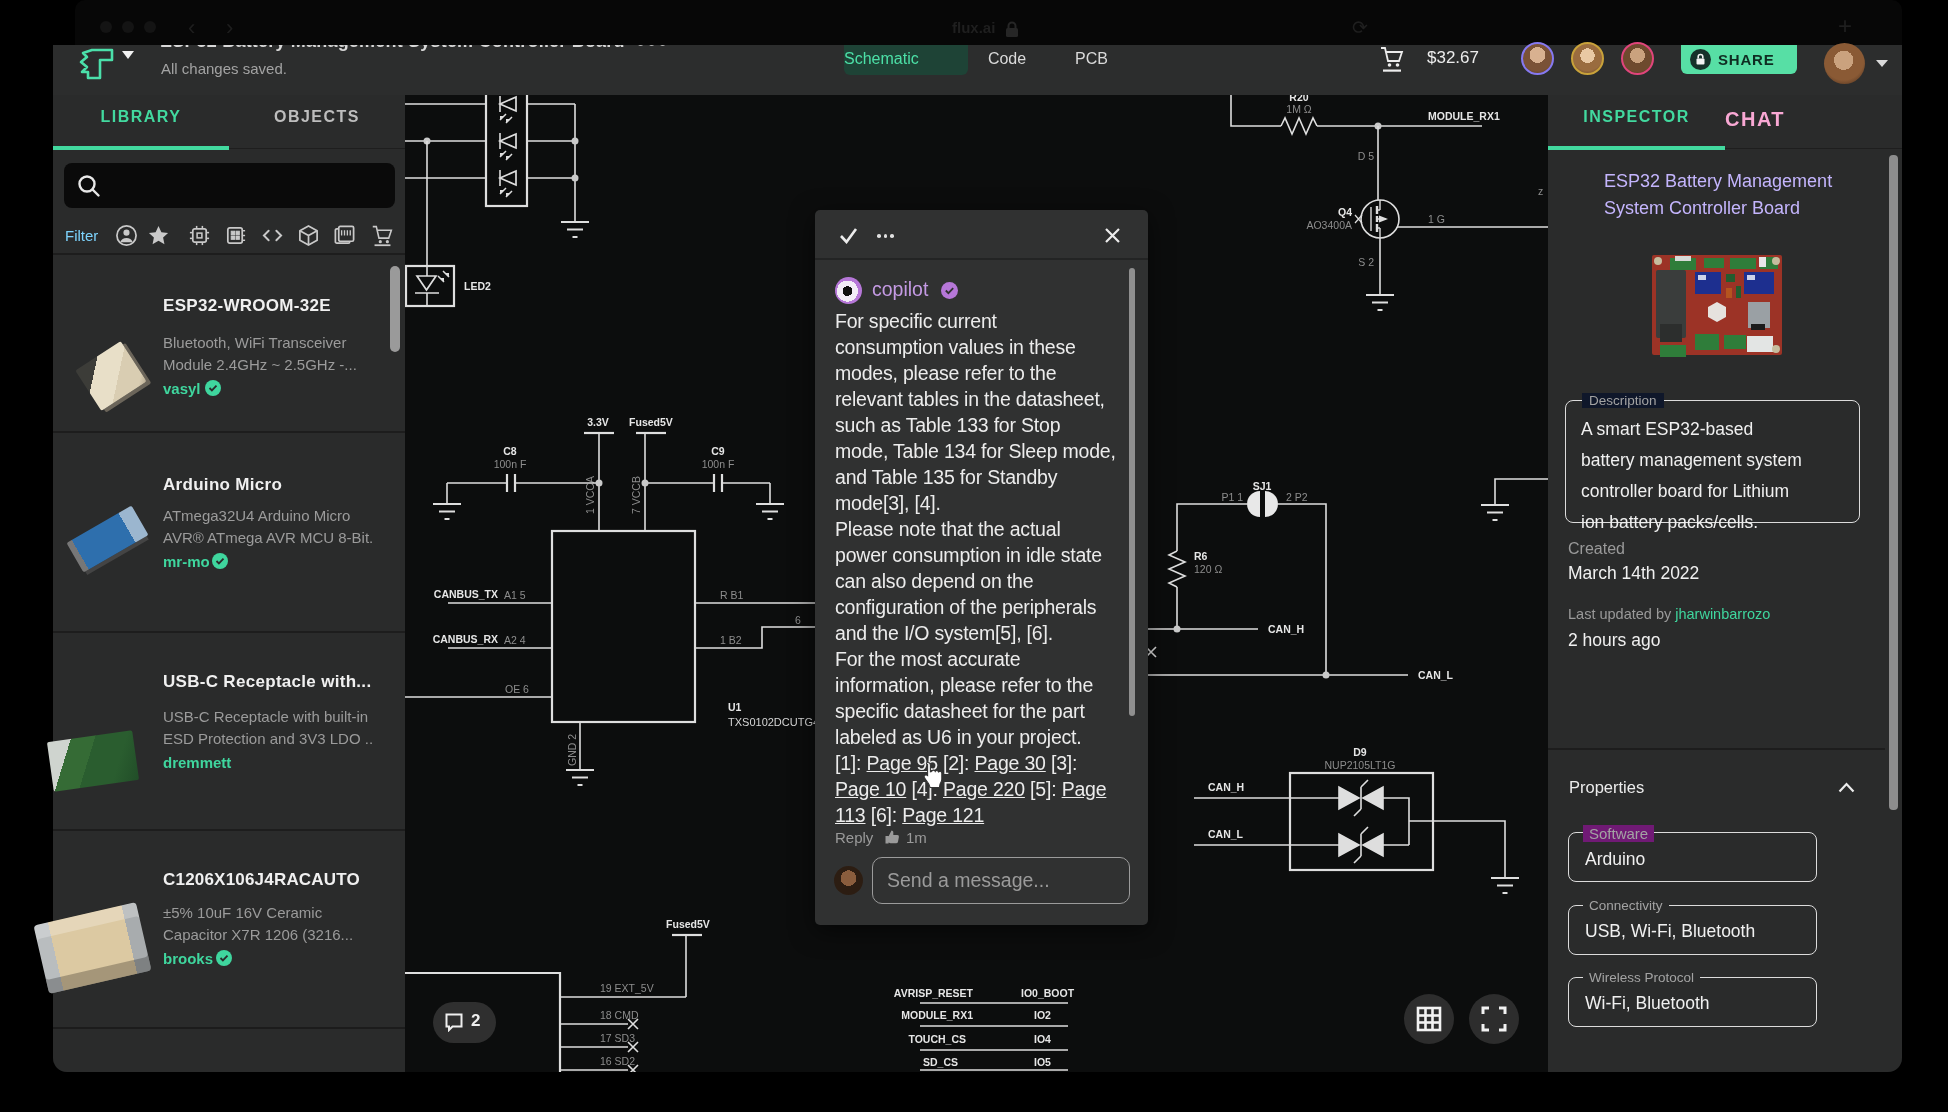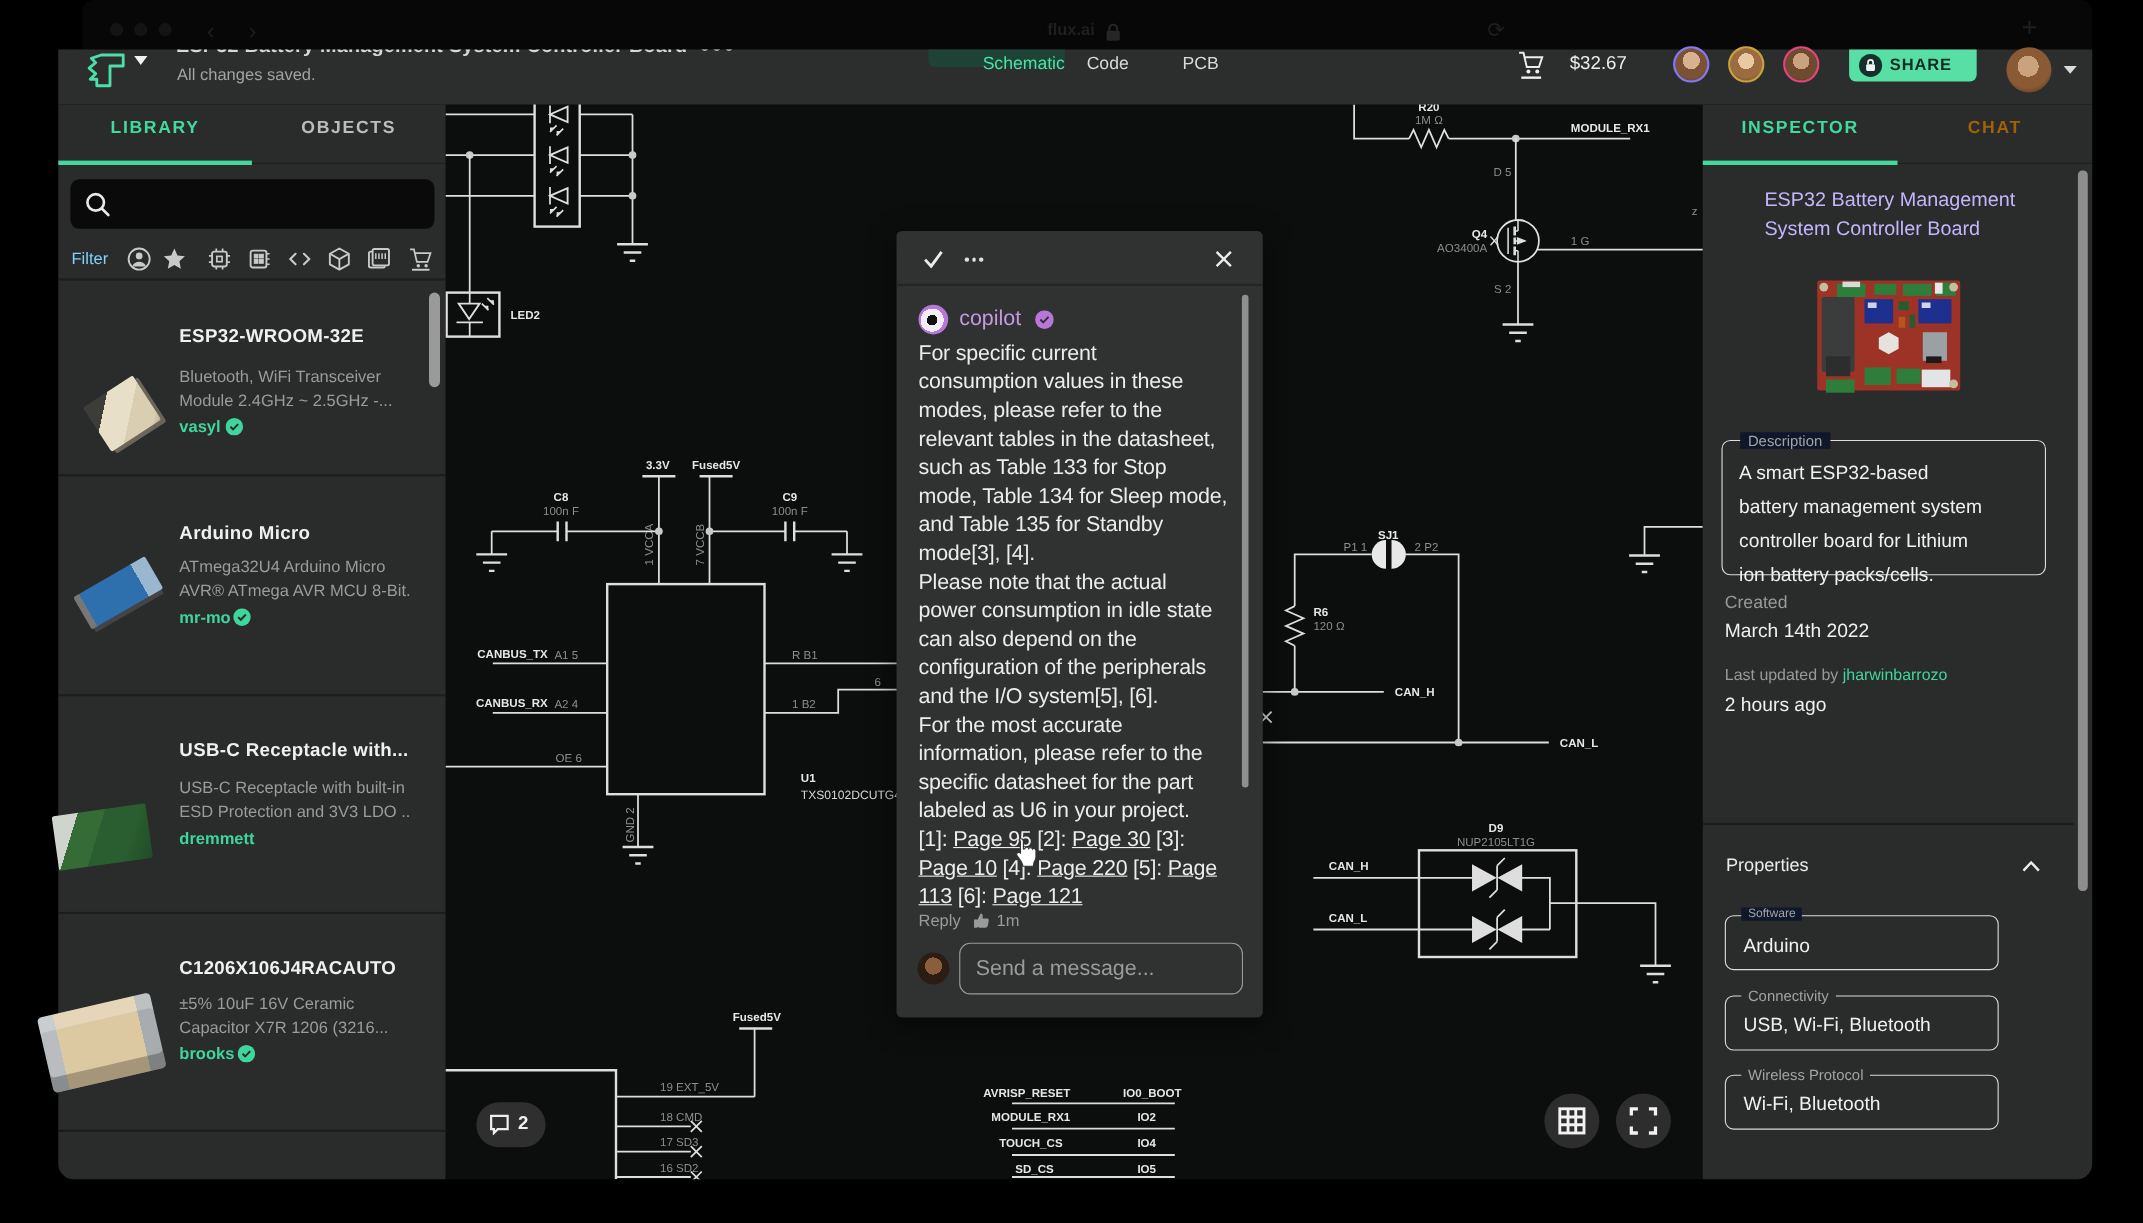--- a/index.html
+++ b/index.html
@@ -43,21 +43,21 @@
 </svg>
 
 <div class="abs" style="left:122px;top:51px;width:0;height:0;border-left:6.5px solid transparent;border-right:6.5px solid transparent;border-top:8px solid #f2f2f2"></div>
 
 <div class="abs" style="left:160px;top:45px;width:700px;height:6px;overflow:hidden">
     <div style="position:absolute;top:-14px;color:#d8d8d8;font-size:18px;font-weight:bold;letter-spacing:.2px;white-space:nowrap">ESP32 Battery Management System Controller Board&nbsp; ●●●</div>
   </div>
 
 <div class="abs" style="left:161px;top:60px;color:#a3a3a3;font-size:15px">All changes saved.</div>
 
-<div class="abs" style="left:844px;top:45px;width:124px;height:16px;background:#1e4336;border-radius:0 0 6px 6px;color:#4ce0a7;font-size:16px;text-align:right;line-height:28px">Schematic</div>
+<div class="abs" style="left:844px;top:45px;width:124px;height:30px;background:#1e4336;border-radius:0 0 6px 6px;color:#4ce0a7;font-size:16px;text-align:left;line-height:28px">Schematic</div>
 
 <div class="abs" style="left:968px;top:45px;width:78px;height:30px;color:#dadada;font-size:16px;text-align:center;line-height:28px">Code</div>
 
 <div class="abs" style="left:1046px;top:45px;width:62px;height:30px;color:#dadada;font-size:16px;text-align:right;line-height:28px">PCB</div>
 
 <svg class="abs" style="left:1379px;top:45px" width="26" height="28" viewBox="0 0 26 28">
 <path d="M2 3 h4 l3 13 h11 l3 -9 H7" fill="none" stroke="#ececec" stroke-width="1.8"></path>
 <circle cx="10.5" cy="20" r="1.8" fill="#ececec"></circle>
     <circle cx="18.5" cy="20" r="1.8" fill="#ececec"></circle>
 <rect x="4" y="24.5" width="18" height="2.2" fill="#ececec"></rect>
@@ -533,21 +533,21 @@
 <div class="abs" style="left:872px;top:857px;width:258px;height:47px;border:1.5px solid #9b9b9b;border-radius:10px;color:#9b9b9b;font-size:19.5px;line-height:44px;padding-left:14px">Send a message...</div>
 
 <div class="abs" style="left:1129px;top:268px;width:5.5px;height:448px;background:#8f8f8f;border-radius:3px"></div>
 
 <svg class="abs" style="left:920px;top:760px" width="26" height="30" viewBox="0 0 26 30">
     <path d="M8 2.5c1.4 0 2.4 1 2.4 2.4v7l1.2-.3c.6-2 3-1.8 3.6-.2.8-1.3 3-1 3.4.5.9-1 3-.6 3.2 1v6.3c0 2-1 3.4-1.8 5l-.6 3.3H10l-1-3c-.8-2-3.4-4.6-4.6-7-.8-1.7.6-3 2.2-2.5l1 .5v-11C5.6 3.5 6.6 2.5 8 2.5z" fill="#fff" stroke="#333" stroke-width="1.1"></path>
   </svg>
 
 <div class="abs" style="left:1548px;top:108px;width:177px;text-align:center;color:#42d99f;font-size:16px;font-weight:bold;letter-spacing:1.5px">INSPECTOR</div>
 
-<div class="abs" style="left:1725px;top:108px;width:177px;text-align:center;color:#a16207;font-size:16px;font-weight:bold;letter-spacing:1.5px">CHAT</div>
+<div class="abs" style="left:1725px;top:108px;width:177px;color:#f9a8d4;font-size:20px;font-weight:bold;letter-spacing:1.5px">CHAT</div>
 
 <div class="abs" style="left:1548px;top:148px;width:354px;height:1px;background:#1e1e1e"></div>
 
 <div class="abs" style="left:1548px;top:146px;width:177px;height:3.5px;background:#42d99f"></div>
 
 <div class="abs" style="left:1604px;top:168px;width:300px;color:#c4b5fd;font-size:18px;line-height:26.5px">ESP32 Battery Management<br>System Controller Board</div>
 
 <svg class="abs" style="left:1648px;top:250px" width="138" height="110" viewBox="0 0 138 110">
 <rect x="4" y="5" width="130" height="100" fill="#9c3326" rx="2"></rect>
 <rect x="8" y="20" width="30" height="68" fill="#3a3d3c" rx="2"></rect>
@@ -593,21 +593,21 @@
 
 <div class="abs" style="left:1548px;top:748px;width:337px;height:2px;background:#1d1d1d"></div>
 
 <div class="abs" style="left:1569px;top:778px;color:#ececec;font-size:16.5px">Properties</div>
 
 <svg class="abs" style="left:1838px;top:782px" width="17" height="11" viewBox="0 0 17 11">
     <path d="M1.5 9.5L8.5 2l7 7.5" stroke="#ececec" stroke-width="2.2" fill="none"></path>
   </svg>
 
 <div class="abs" style="left:1568px;top:832px;width:249px;height:50px;border:1.5px solid #dcdcdc;border-radius:8px"></div>
-<div class="abs" style="left:1583px;top:825px;background:#0f172a;padding:0 6px;color:#a3a3a3;font-size:11px">Software</div>
+<div class="abs" style="left:1583px;top:825px;background:#701a75;padding:0 6px;color:#a3a3a3;font-size:15px">Software</div>
 <div class="abs" style="left:1585px;top:849px;color:#f0f0f0;font-size:17.5px">Arduino</div>
 
 <div class="abs" style="left:1568px;top:905px;width:249px;height:50px;border:1.5px solid #dcdcdc;border-radius:8px"></div>
 <div class="abs" style="left:1583px;top:898px;background:#2a2b2b;padding:0 6px;color:#a3a3a3;font-size:13.5px">Connectivity</div>
 <div class="abs" style="left:1585px;top:921px;color:#f0f0f0;font-size:17.5px">USB, Wi-Fi, Bluetooth</div>
 
 <div class="abs" style="left:1568px;top:977px;width:249px;height:50px;border:1.5px solid #dcdcdc;border-radius:8px"></div>
 <div class="abs" style="left:1583px;top:970px;background:#2a2b2b;padding:0 6px;color:#a3a3a3;font-size:13.5px">Wireless Protocol</div>
 <div class="abs" style="left:1585px;top:993px;color:#f0f0f0;font-size:17.5px">Wi-Fi, Bluetooth</div>
 

